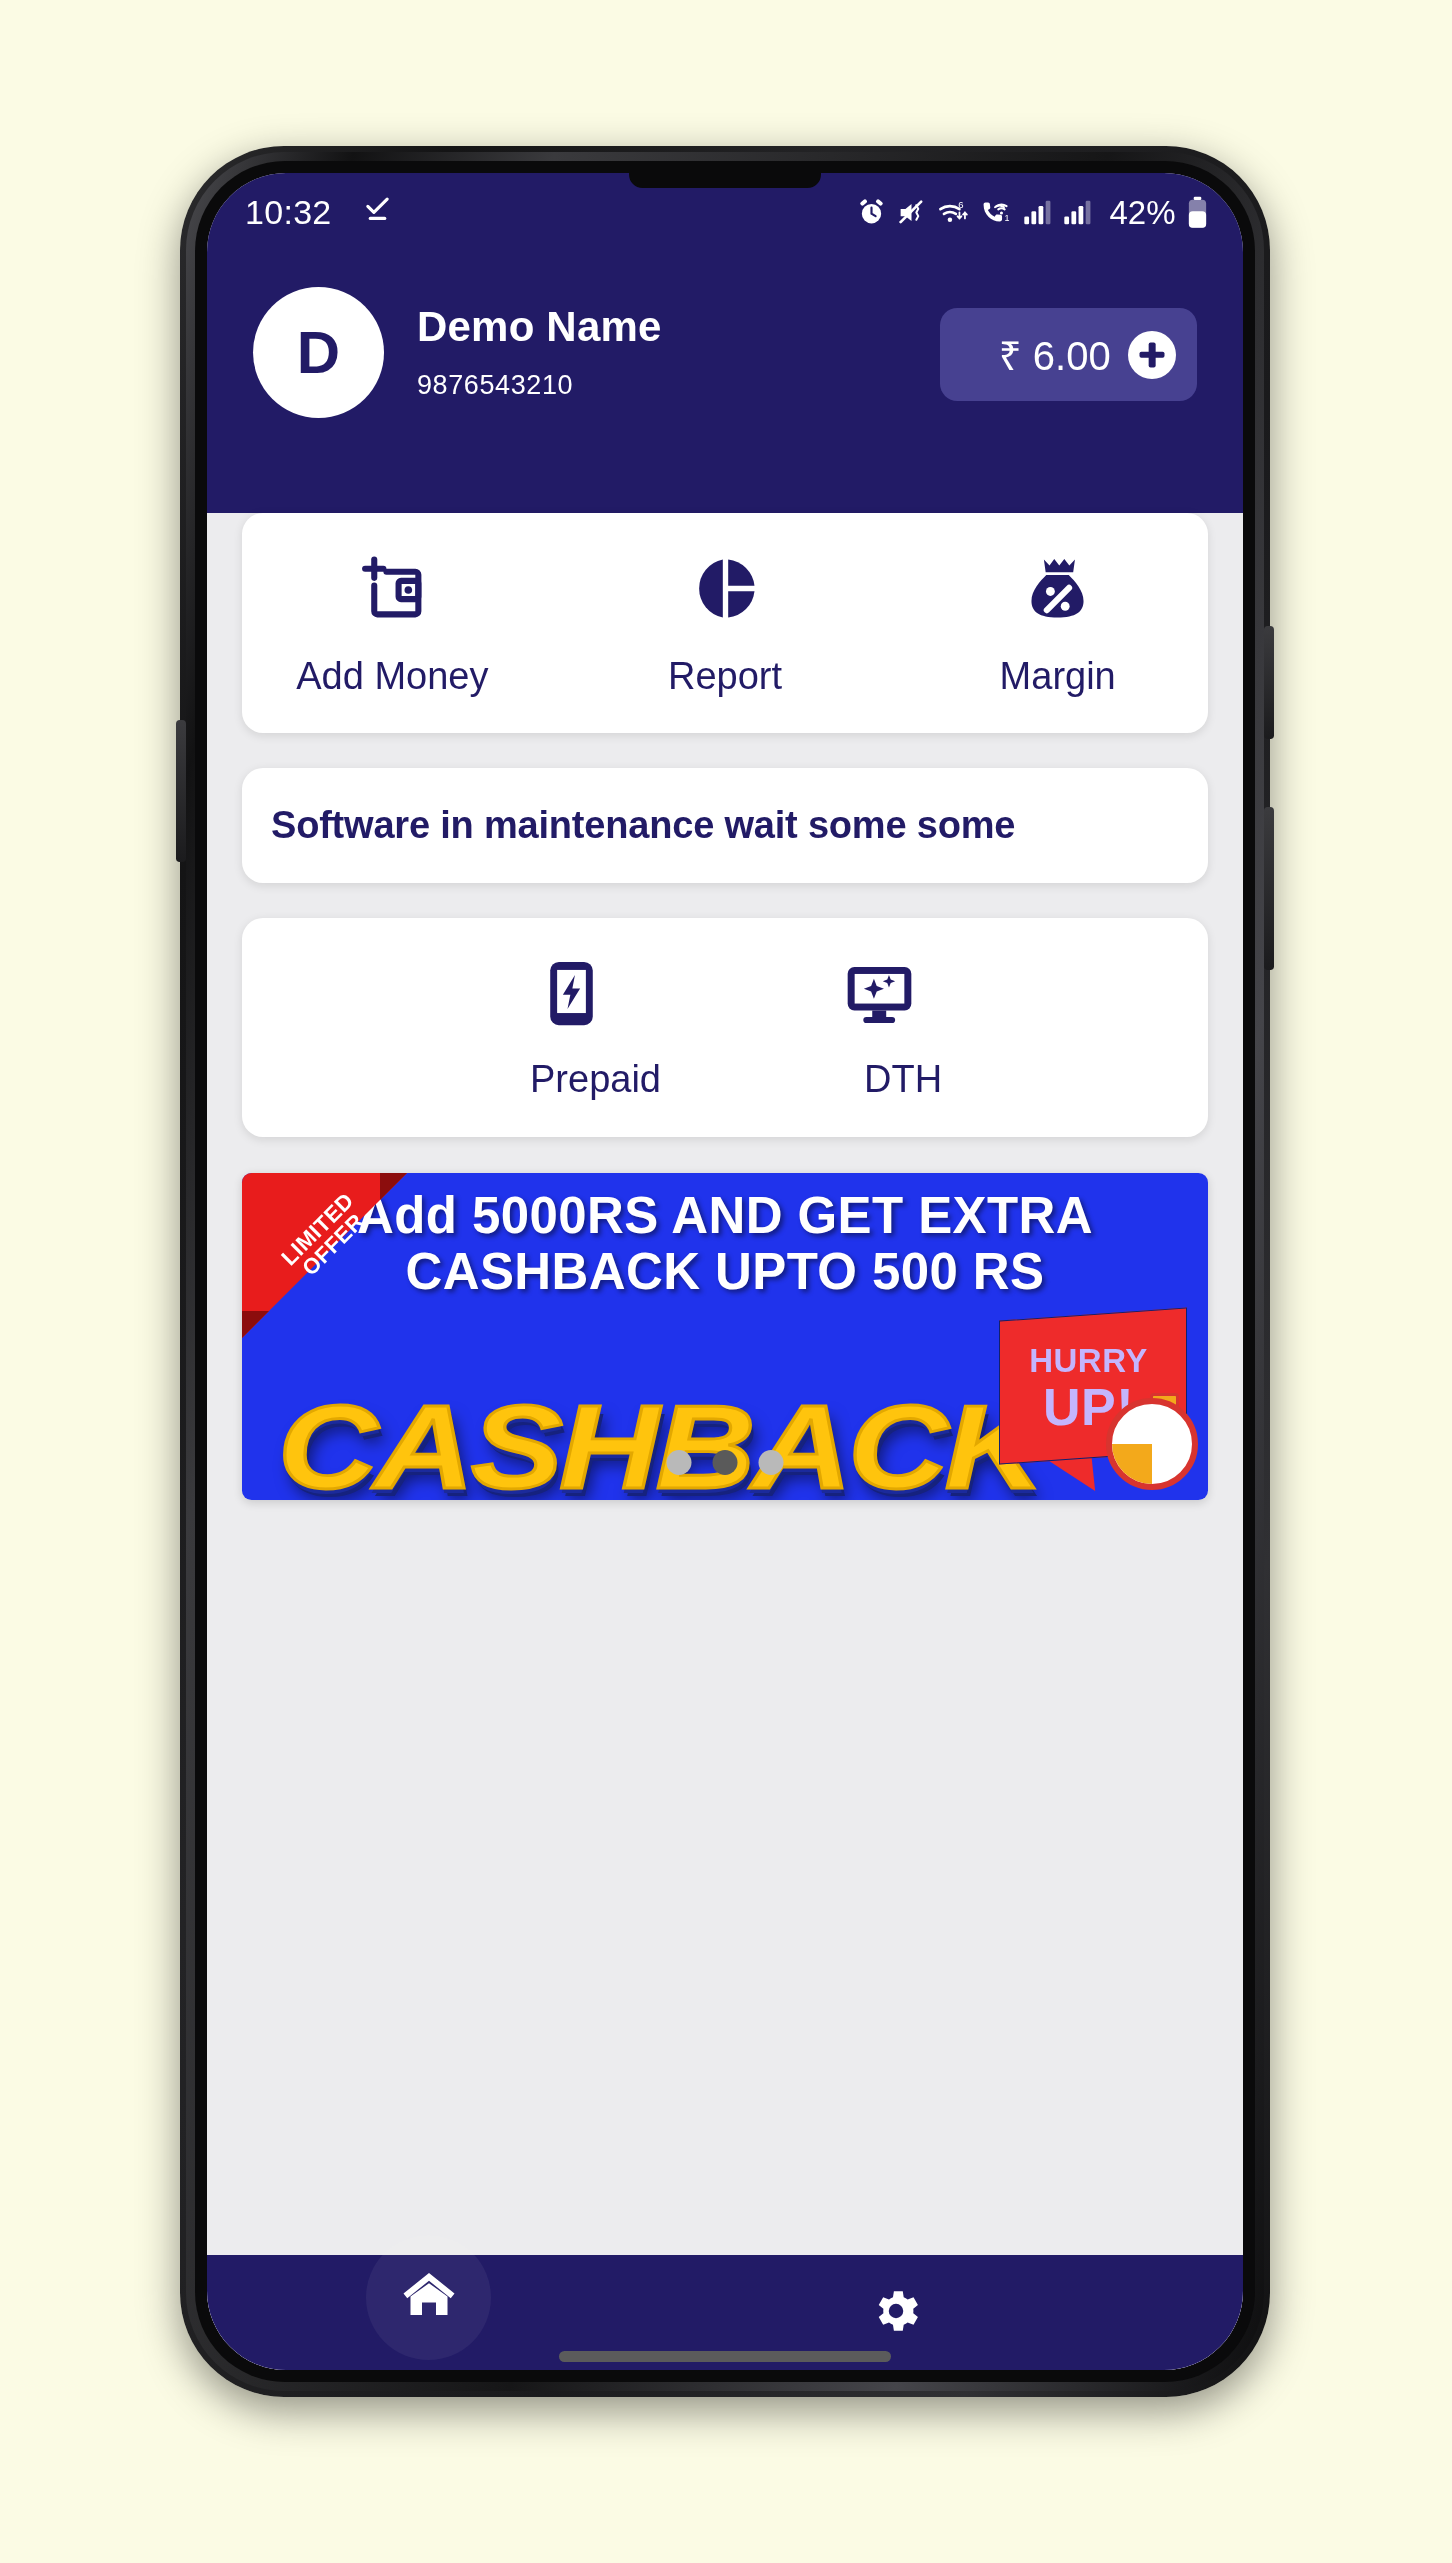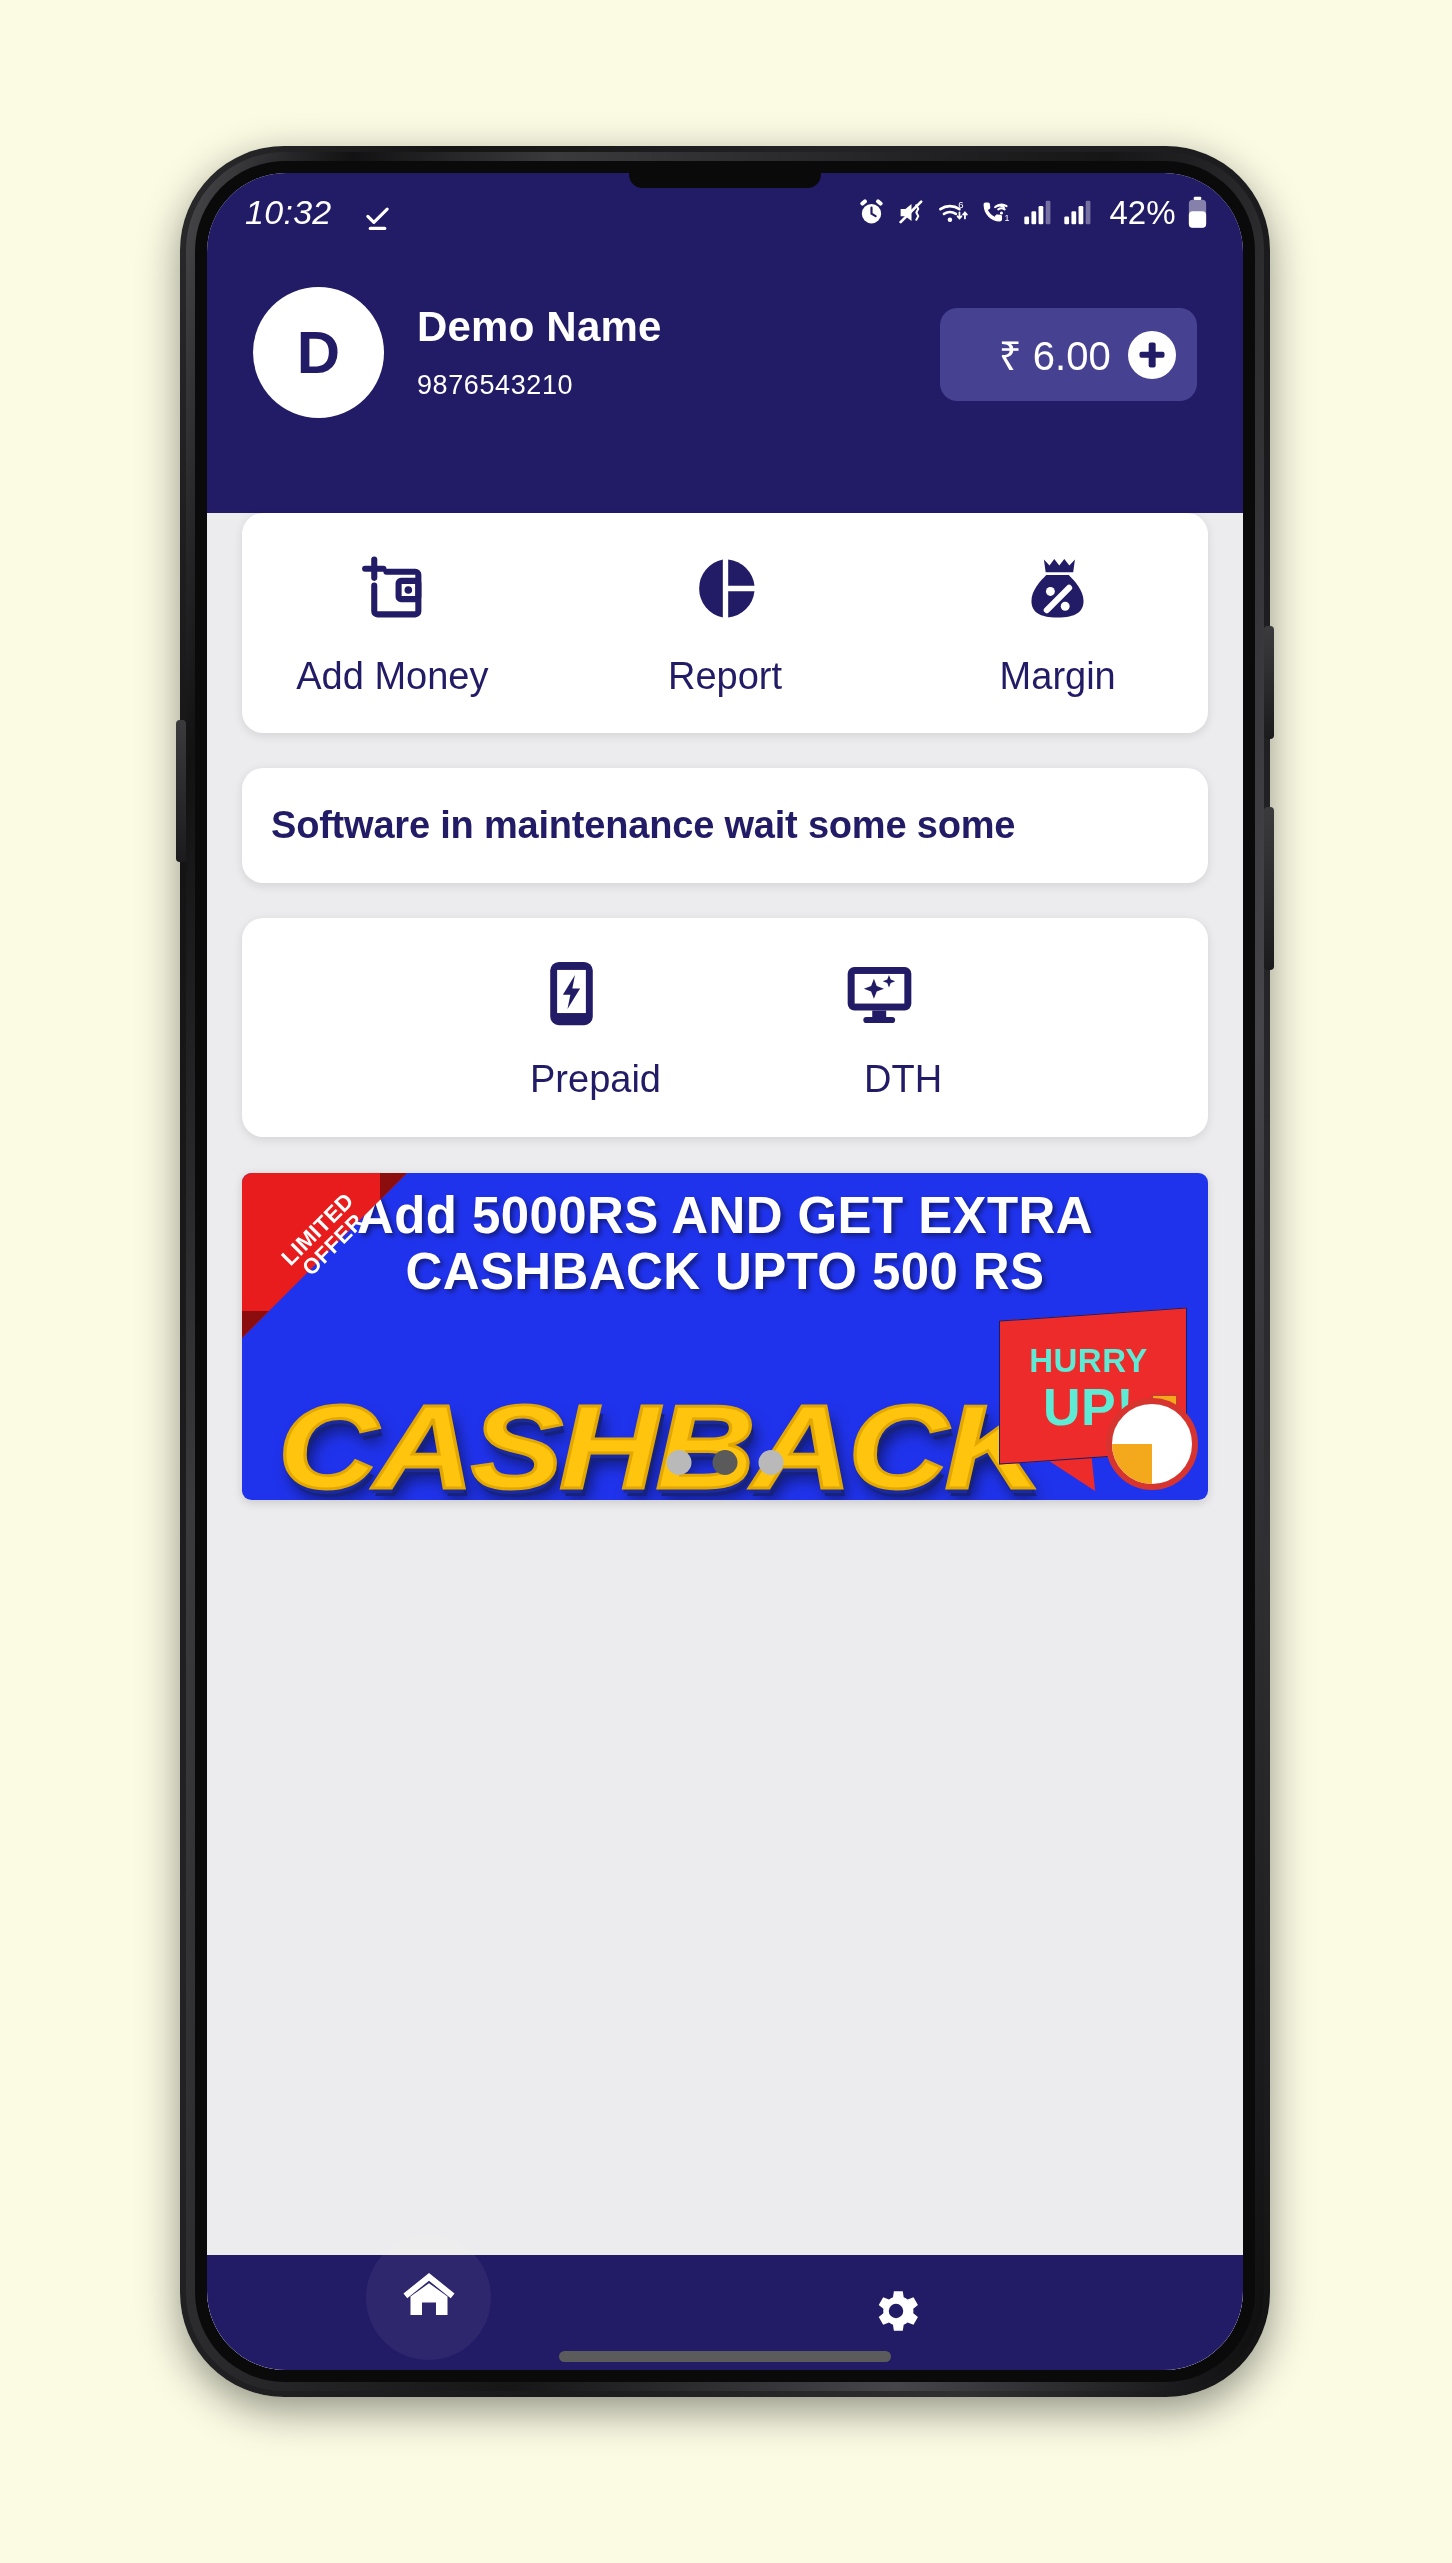--- a/index.html
+++ b/index.html
@@ -82,21 +82,21 @@
   
   .statusbar {
     height: 79px;
     background: #221B66;
     display: flex;
     align-items: center;
     justify-content: space-between;
     padding: 0 35px 0 38px;
     color: #ffffff;
   }
-  .sb-left { display:flex; align-items:flex-end; gap: 31px; font-style: italic; }
+  .sb-left { display:flex; align-items:flex-start; gap: 31px; }
   .sb-time { font-size: 34px; font-weight: 400; letter-spacing: 0.3px; }
   .sb-right { display:flex; align-items:center; gap: 11.5px; }
   .sb-pct { font-size: 33px; font-weight: 500; margin-left: 5.8px; }
   .sb-icon { display:flex; align-items:center; }
 
   
   .app-header {
     background: #221B66;
     height: 261px;
     padding: 0 46px;
@@ -327,21 +327,21 @@
     border-top: 44px solid #EE2B2B;
     border-left: 54px solid transparent;
     z-index: 4;
     transform: rotate(-6deg);
   }
   .hurry-text {
     position: absolute;
     right: 38px; bottom: 67px;
     width: 163px;
     text-align: center;
-    color: #5eead4;
+    color: #c4b5fd;
     font-weight: 700;
     line-height: 1;
     z-index: 5;
     font-family: "Liberation Sans Narrow","Liberation Sans", sans-serif;
   }
   .hurry-1 { font-size: 33px; letter-spacing: 0.5px; }
   .hurry-2 { font-size: 52px; letter-spacing: 0.5px; margin-top: 3.8px; }
 
   .stopwatch {
     position: absolute;

